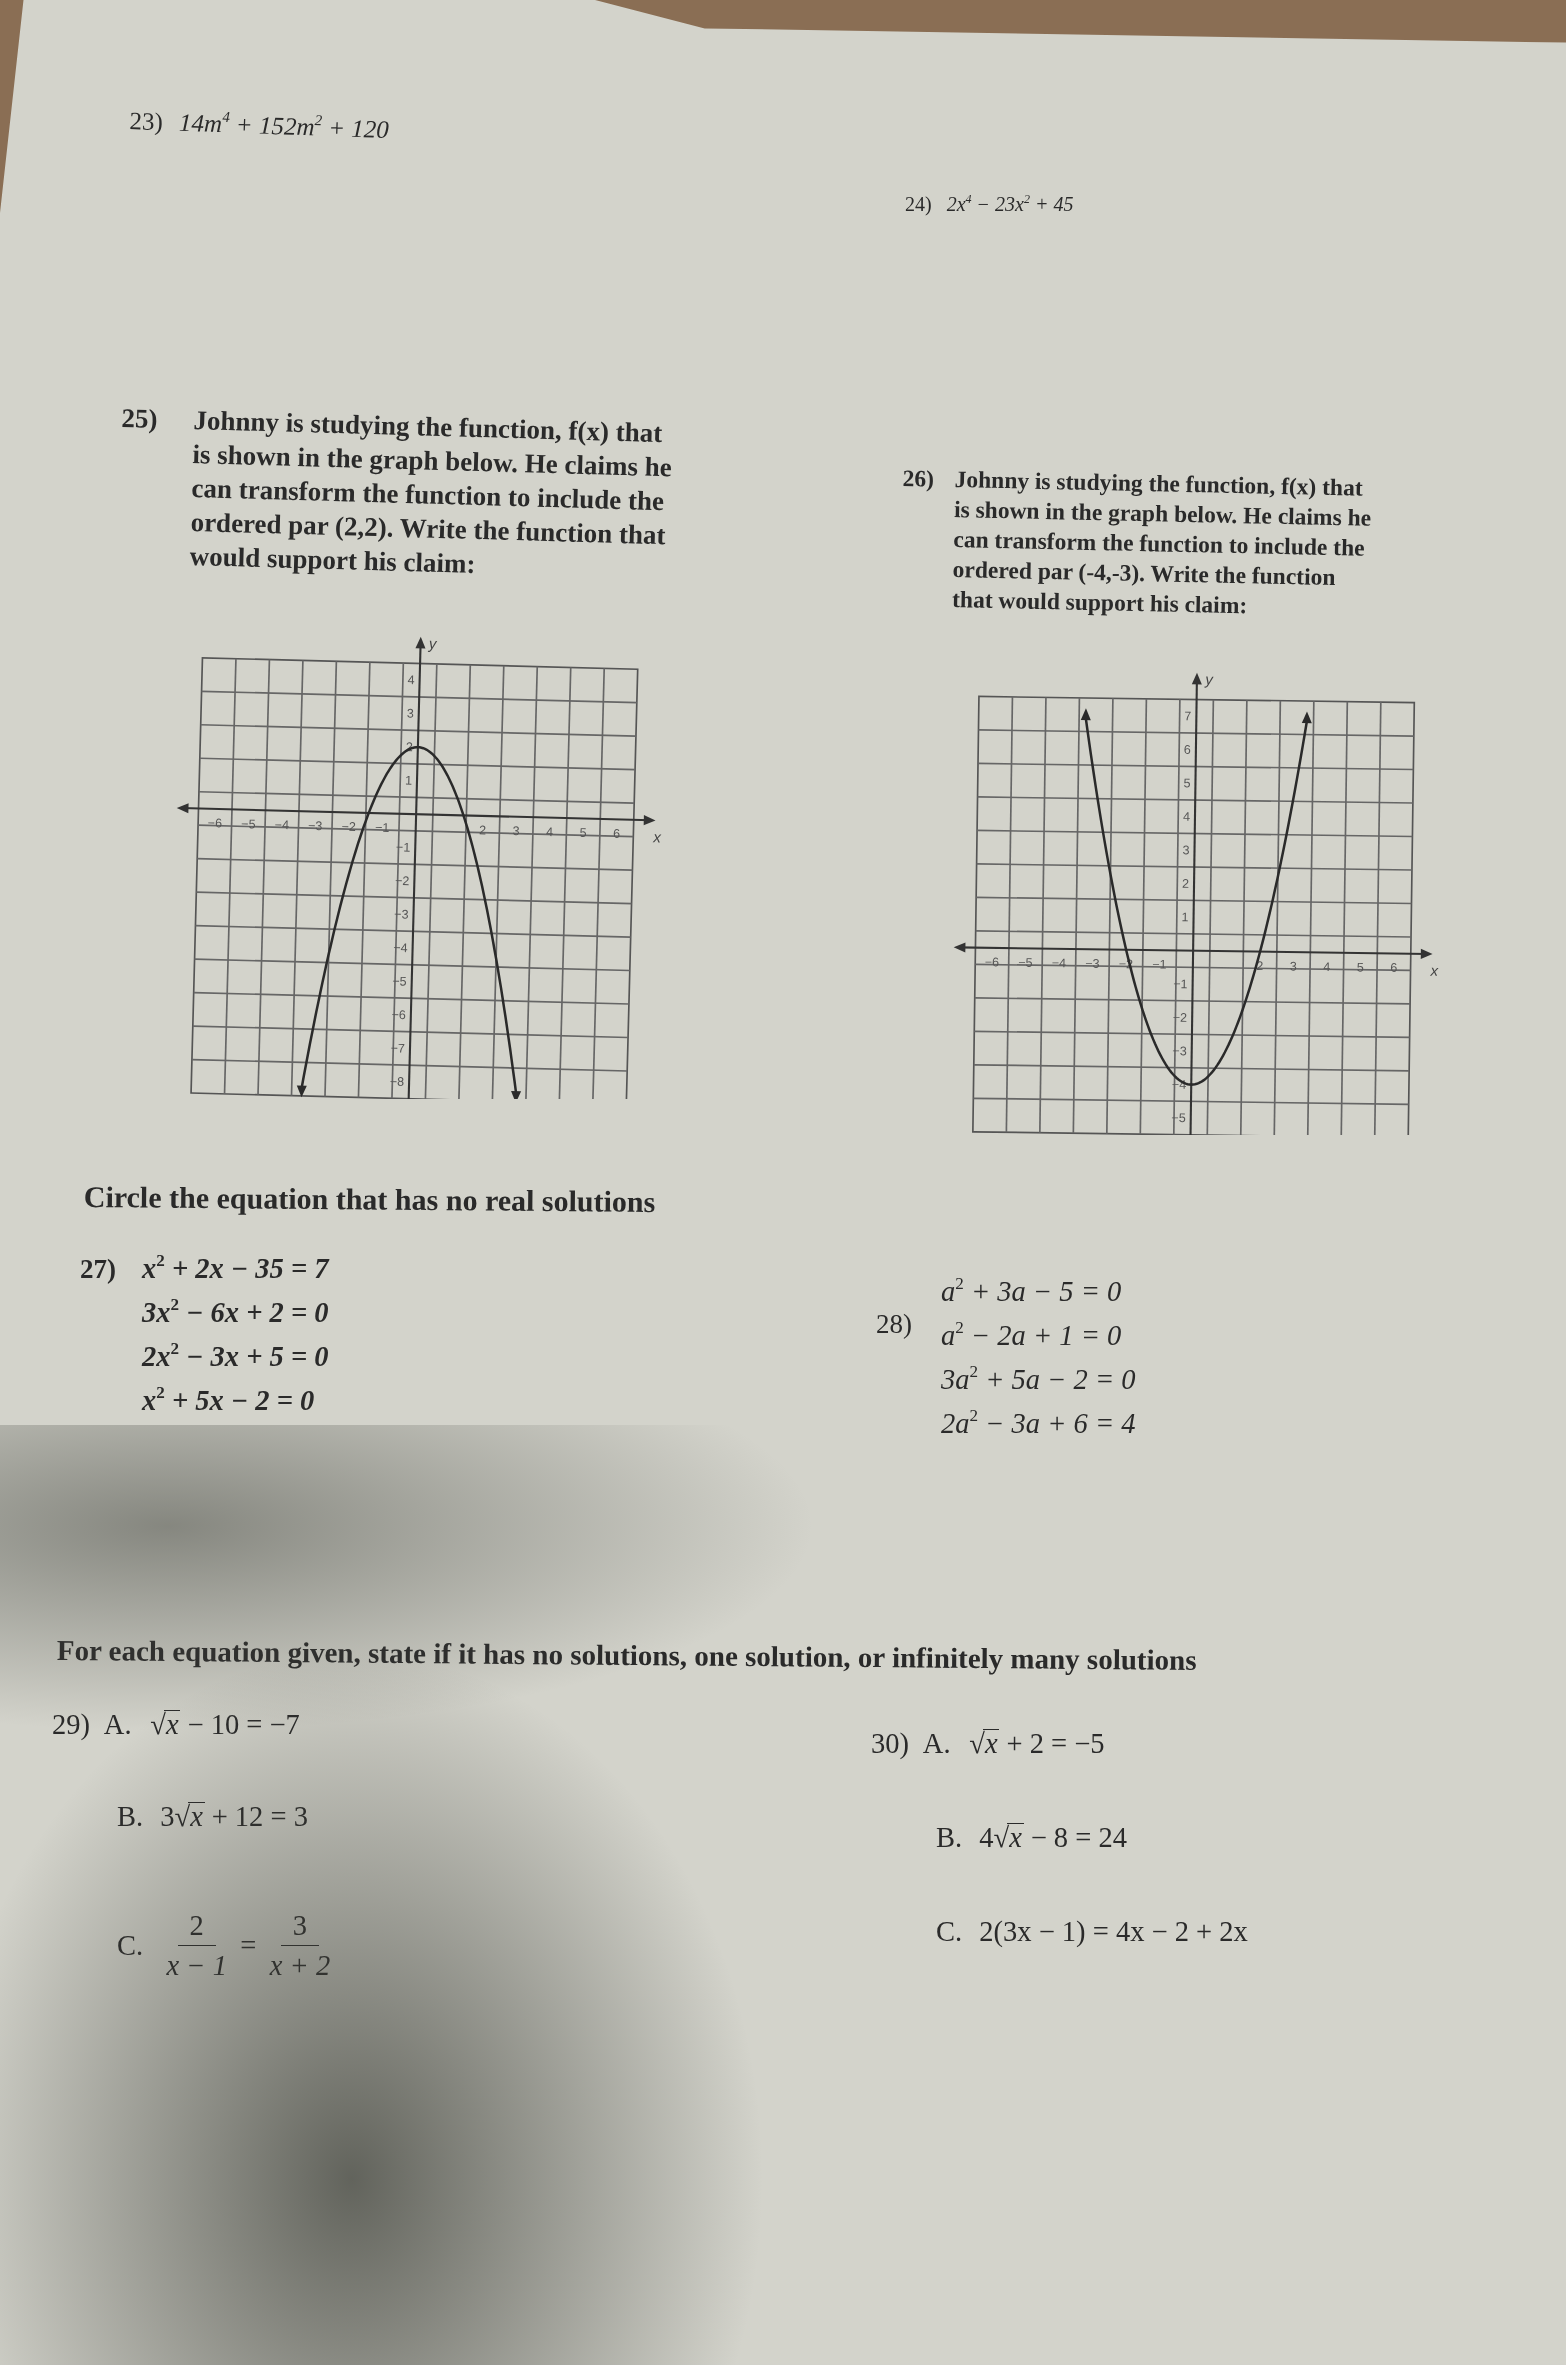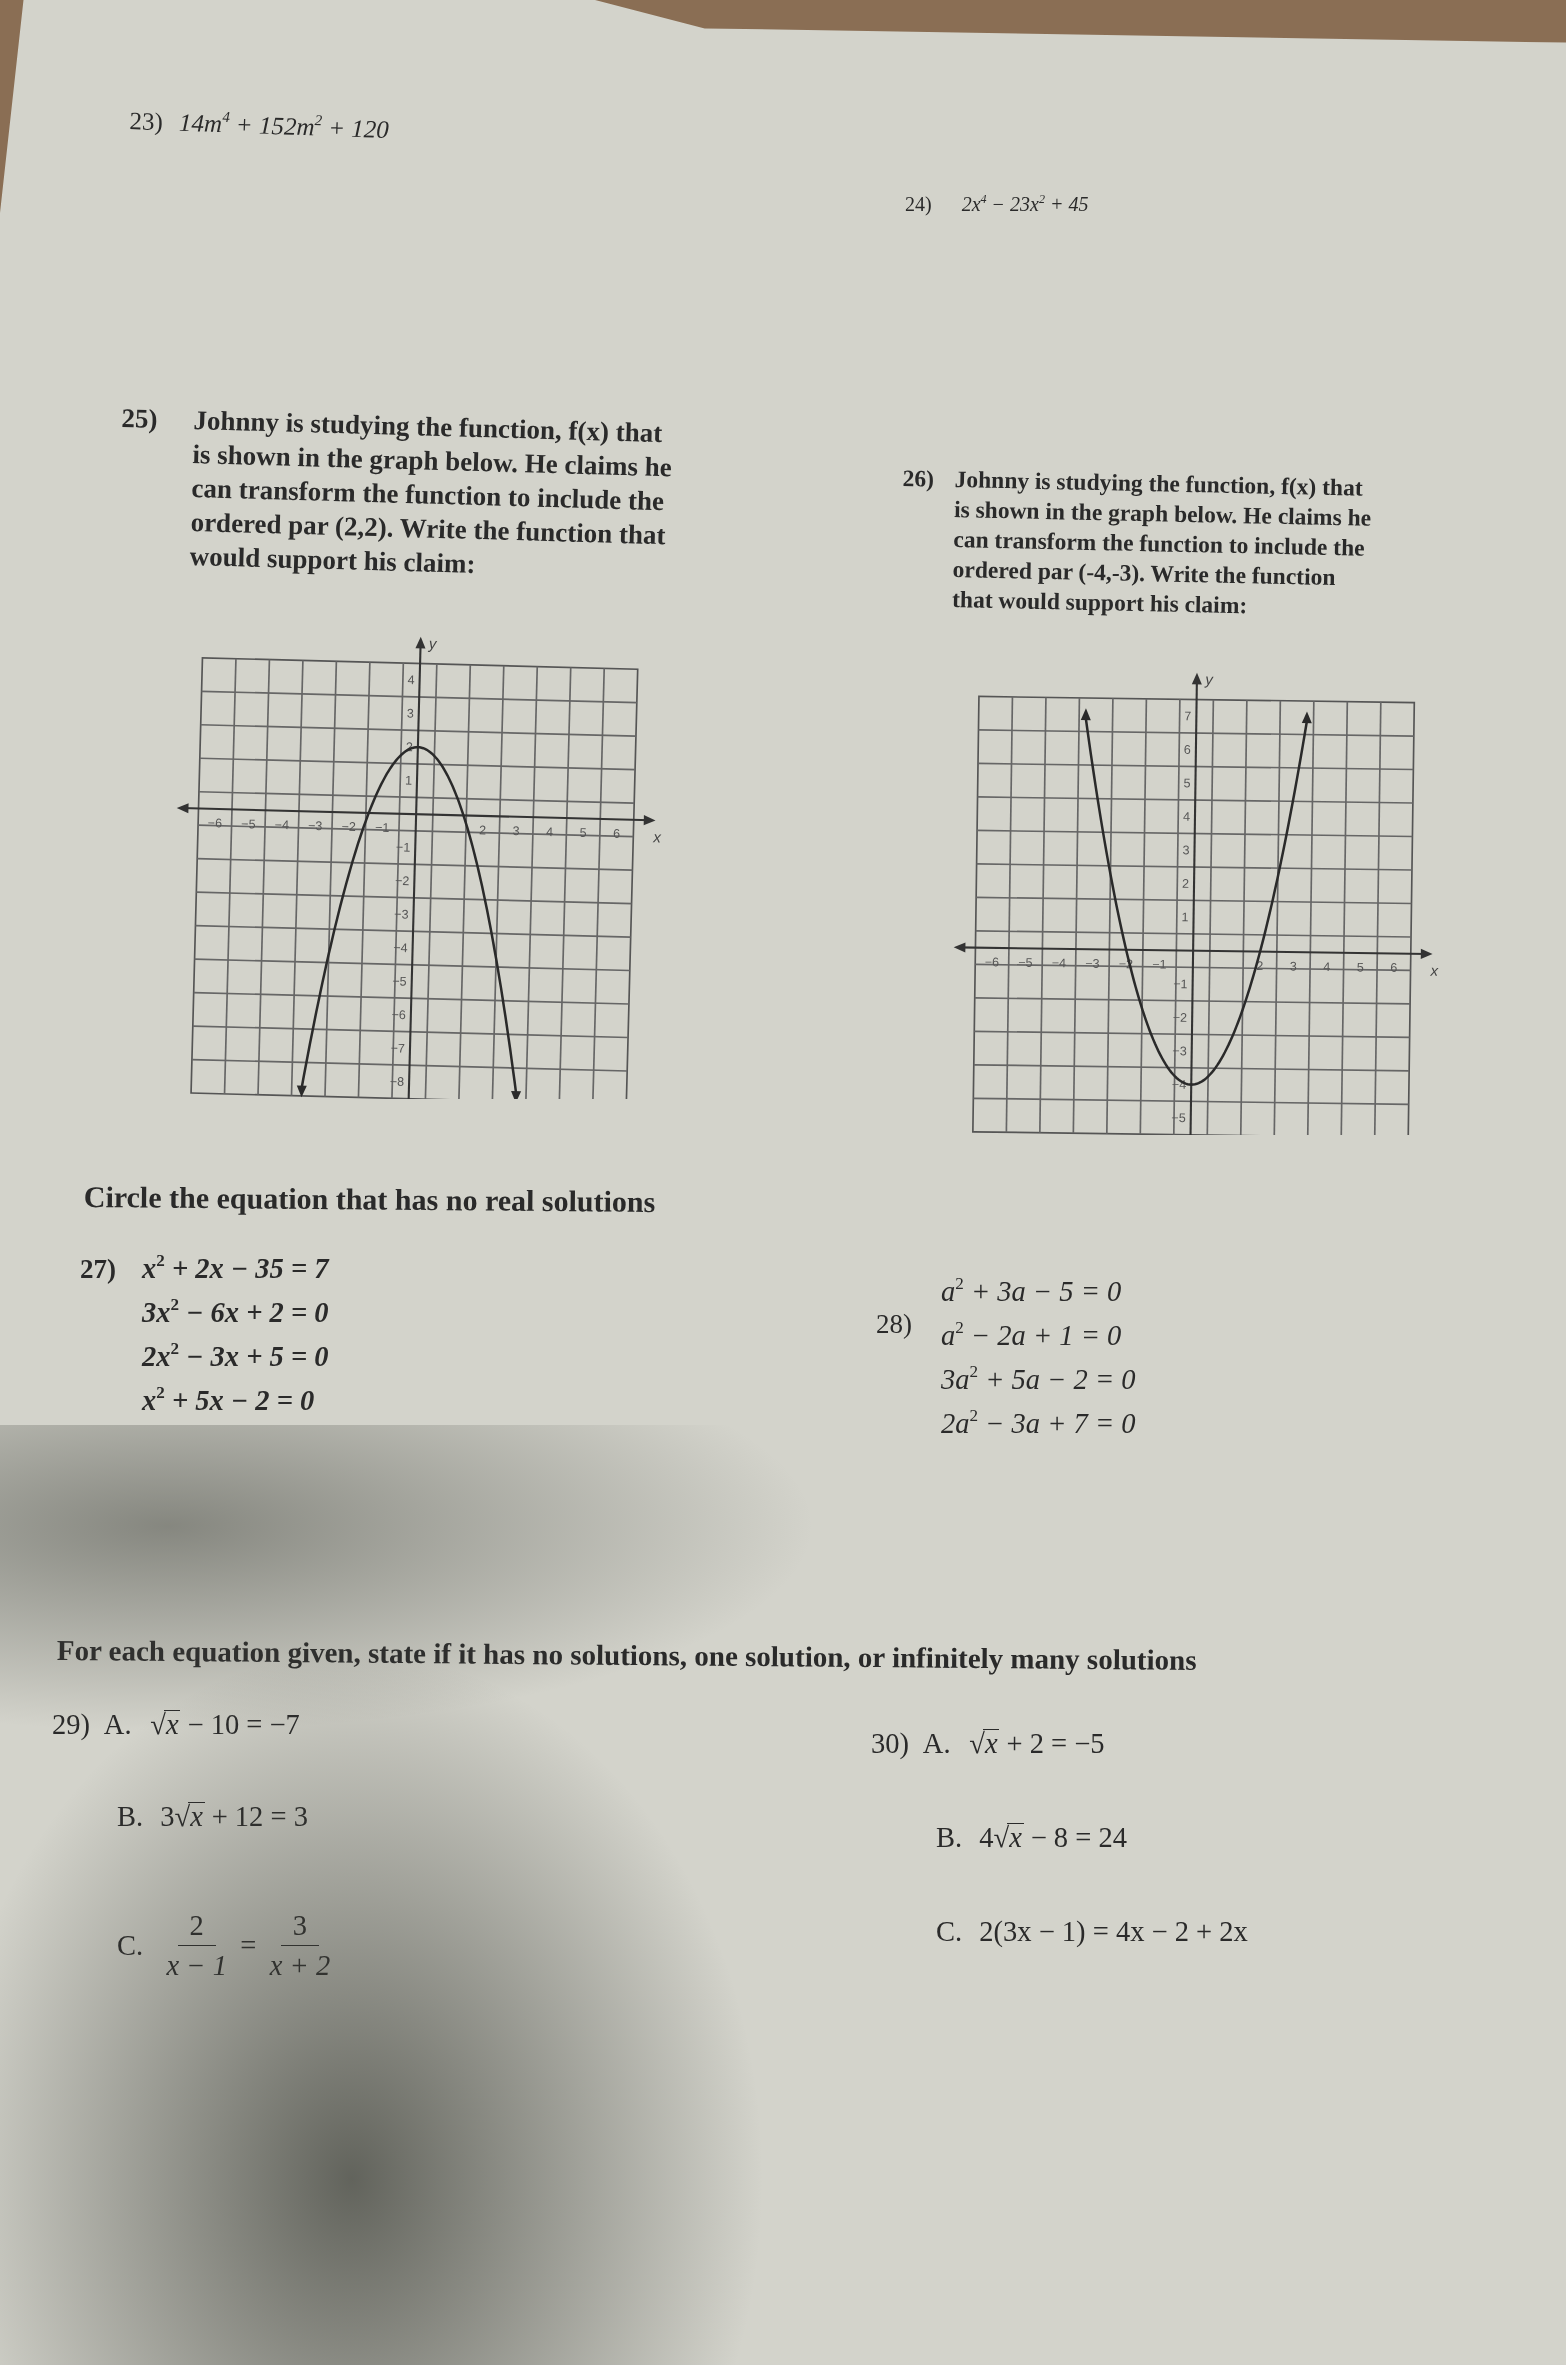--- a/index.html
+++ b/index.html
@@ -42,21 +42,21 @@
 
 <div class="abs q" style="left:130px; top:107px; transform:rotate(2deg); transform-origin:left top;">
   <span>23)</span>
   <span class="math" style="margin-left:10px;">
     <span>14m</span><sup>4</sup><span> + 152m</span><sup>2</sup><span> + 120</span>
   </span>
 </div>
 
 <div class="abs" style="left:905px; top:193px; font-size:20px;">
   <span>24)</span>
-  <span class="math" style="margin-left:25px;">
+  <span class="math" style="margin-left:10px;">
     <span>2x</span><sup>4</sup><span> − 23x</span><sup>2</sup><span> + 45</span>
   </span>
 </div>
 
 <div class="abs qb" style="left:122px; top:401px; transform:rotate(1.6deg); transform-origin:left top;">
   <div style="display:flex;">
     <span style="width:72px;">25)</span>
     <div>
       <div>Johnny is studying the function, f(x) that</div>
       <div>is shown in the graph below.  He claims he</div>
@@ -222,21 +222,21 @@
   </div>
 </div>
 
 <div class="abs eq" style="left:876px; top:1270px;">
   <div style="display:flex;">
     <span style="width:65px; font-size:27px;margin-top:32px;">28)</span>
     <div id="p28-list">
         <div class="math"><span>a</span><sup class="num">2</sup><span> + 3a − 5 = 0</span></div>
         <div class="math"><span>a</span><sup class="num">2</sup><span> − 2a + 1 = 0</span></div>
         <div class="math"><span>3a</span><sup class="num">2</sup><span> + 5a − 2 = 0</span></div>
-        <div class="math"><span>2a</span><sup class="num">2</sup><span> − 3a + 7 = 0</span></div>
+        <div class="math"><span>2a</span><sup class="num">2</sup><span> − 3a + 6 = 4</span></div>
       </div>
   </div>
 </div>
 
 <div class="abs heading" style="left:57px; top:1634px; font-size:29px; transform:rotate(0.5deg); transform-origin:left top;">For each equation given, state if it has no solutions, one solution, or infinitely many solutions</div>
 
 <div class="abs" style="left:52px; top:1709px; font-size:28.5px;">
   <div style="height:92px;">
     <span>29)</span>
     <span style="margin-left:6.7px;">A.</span>

